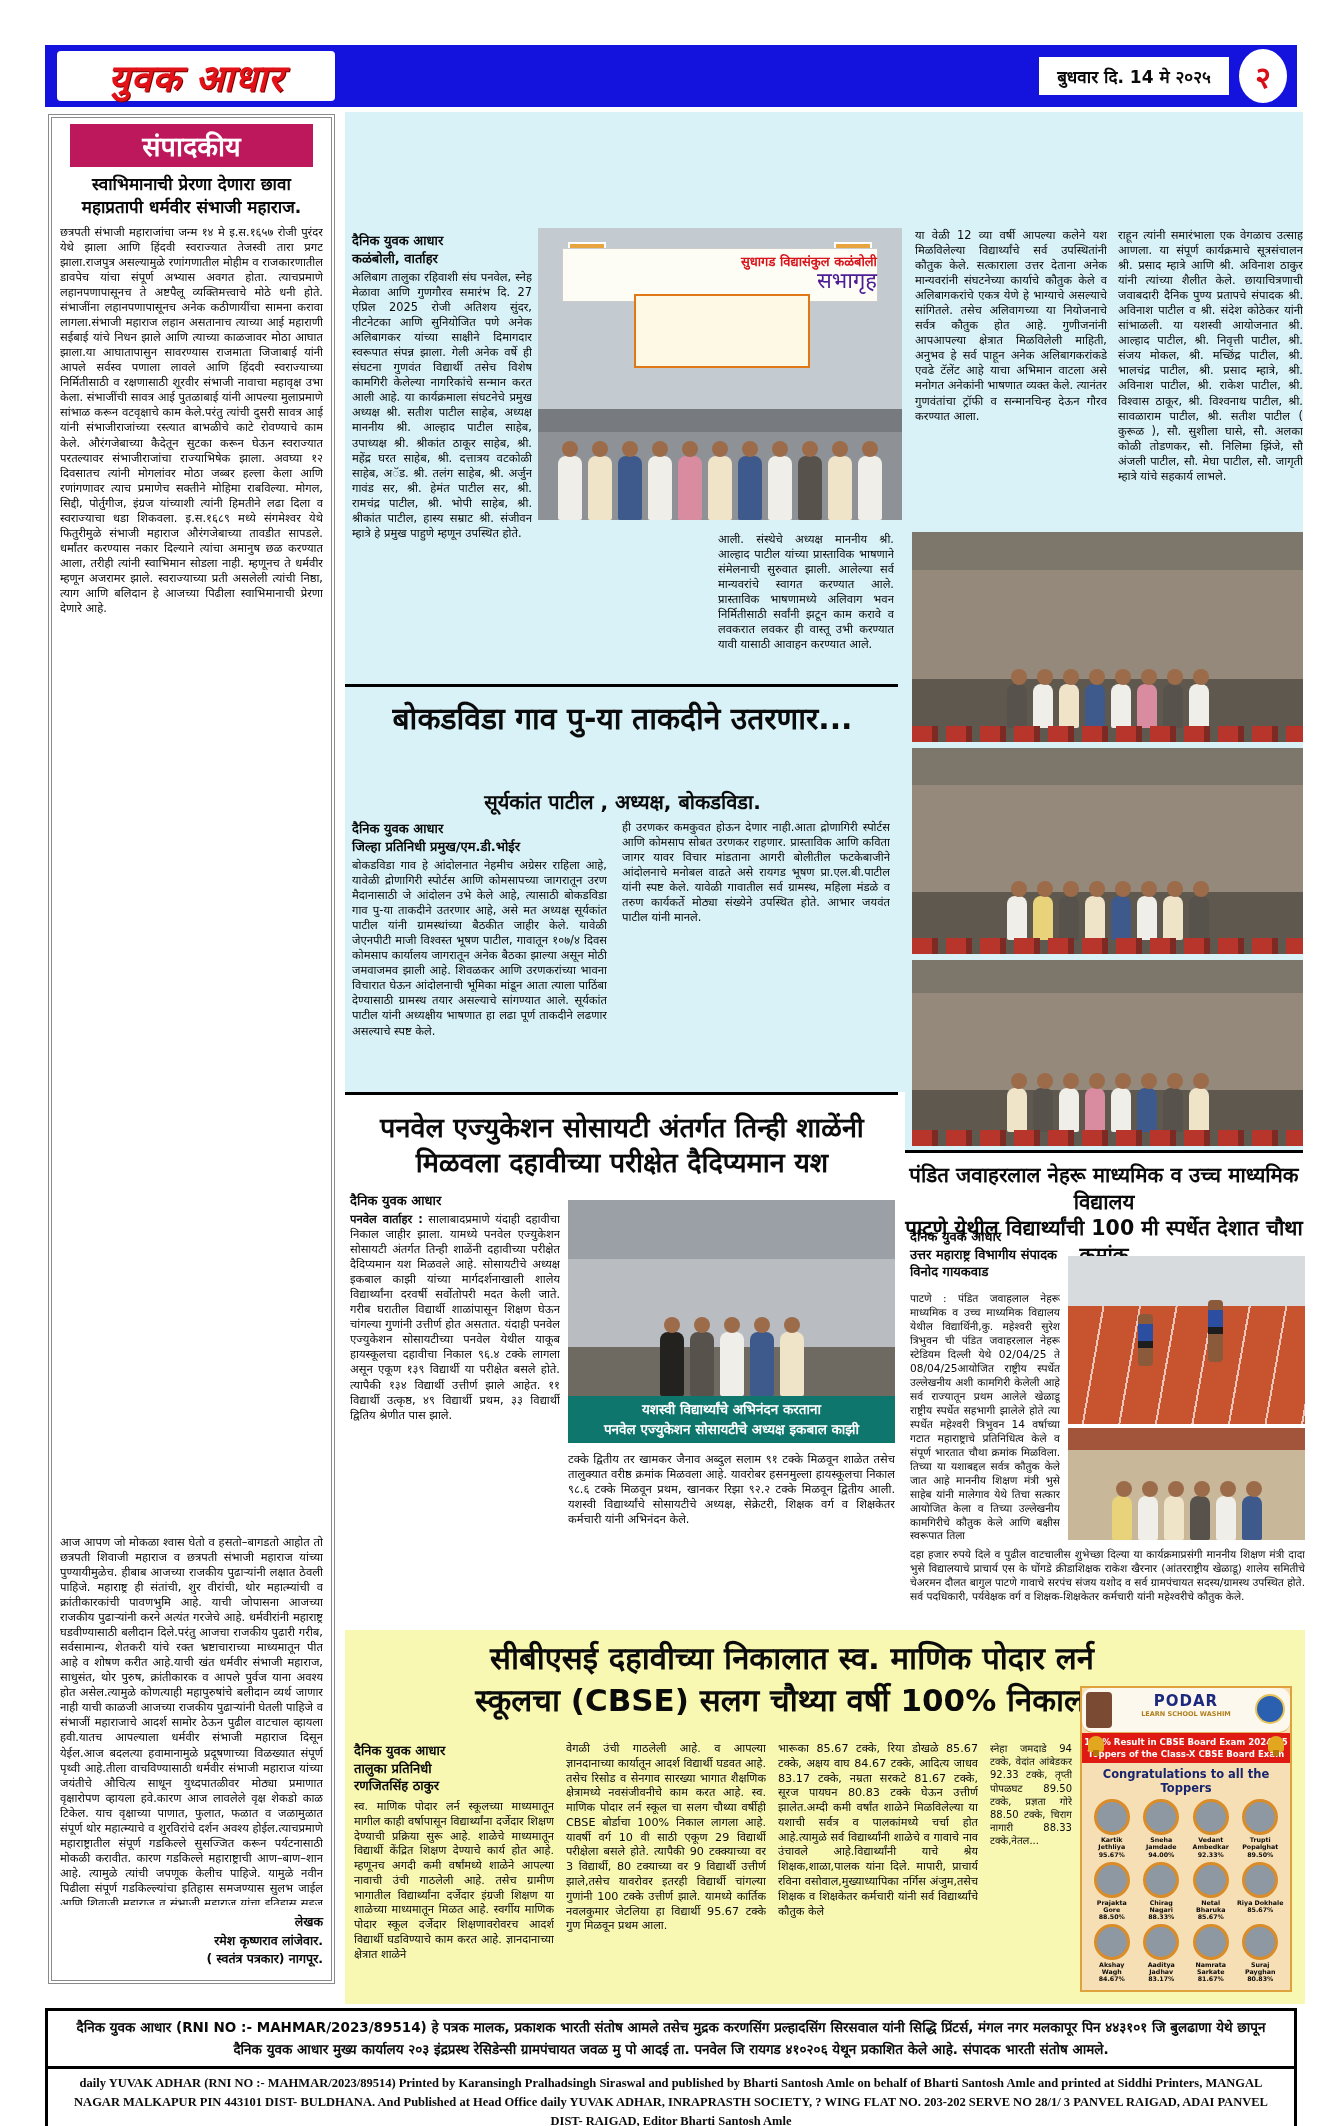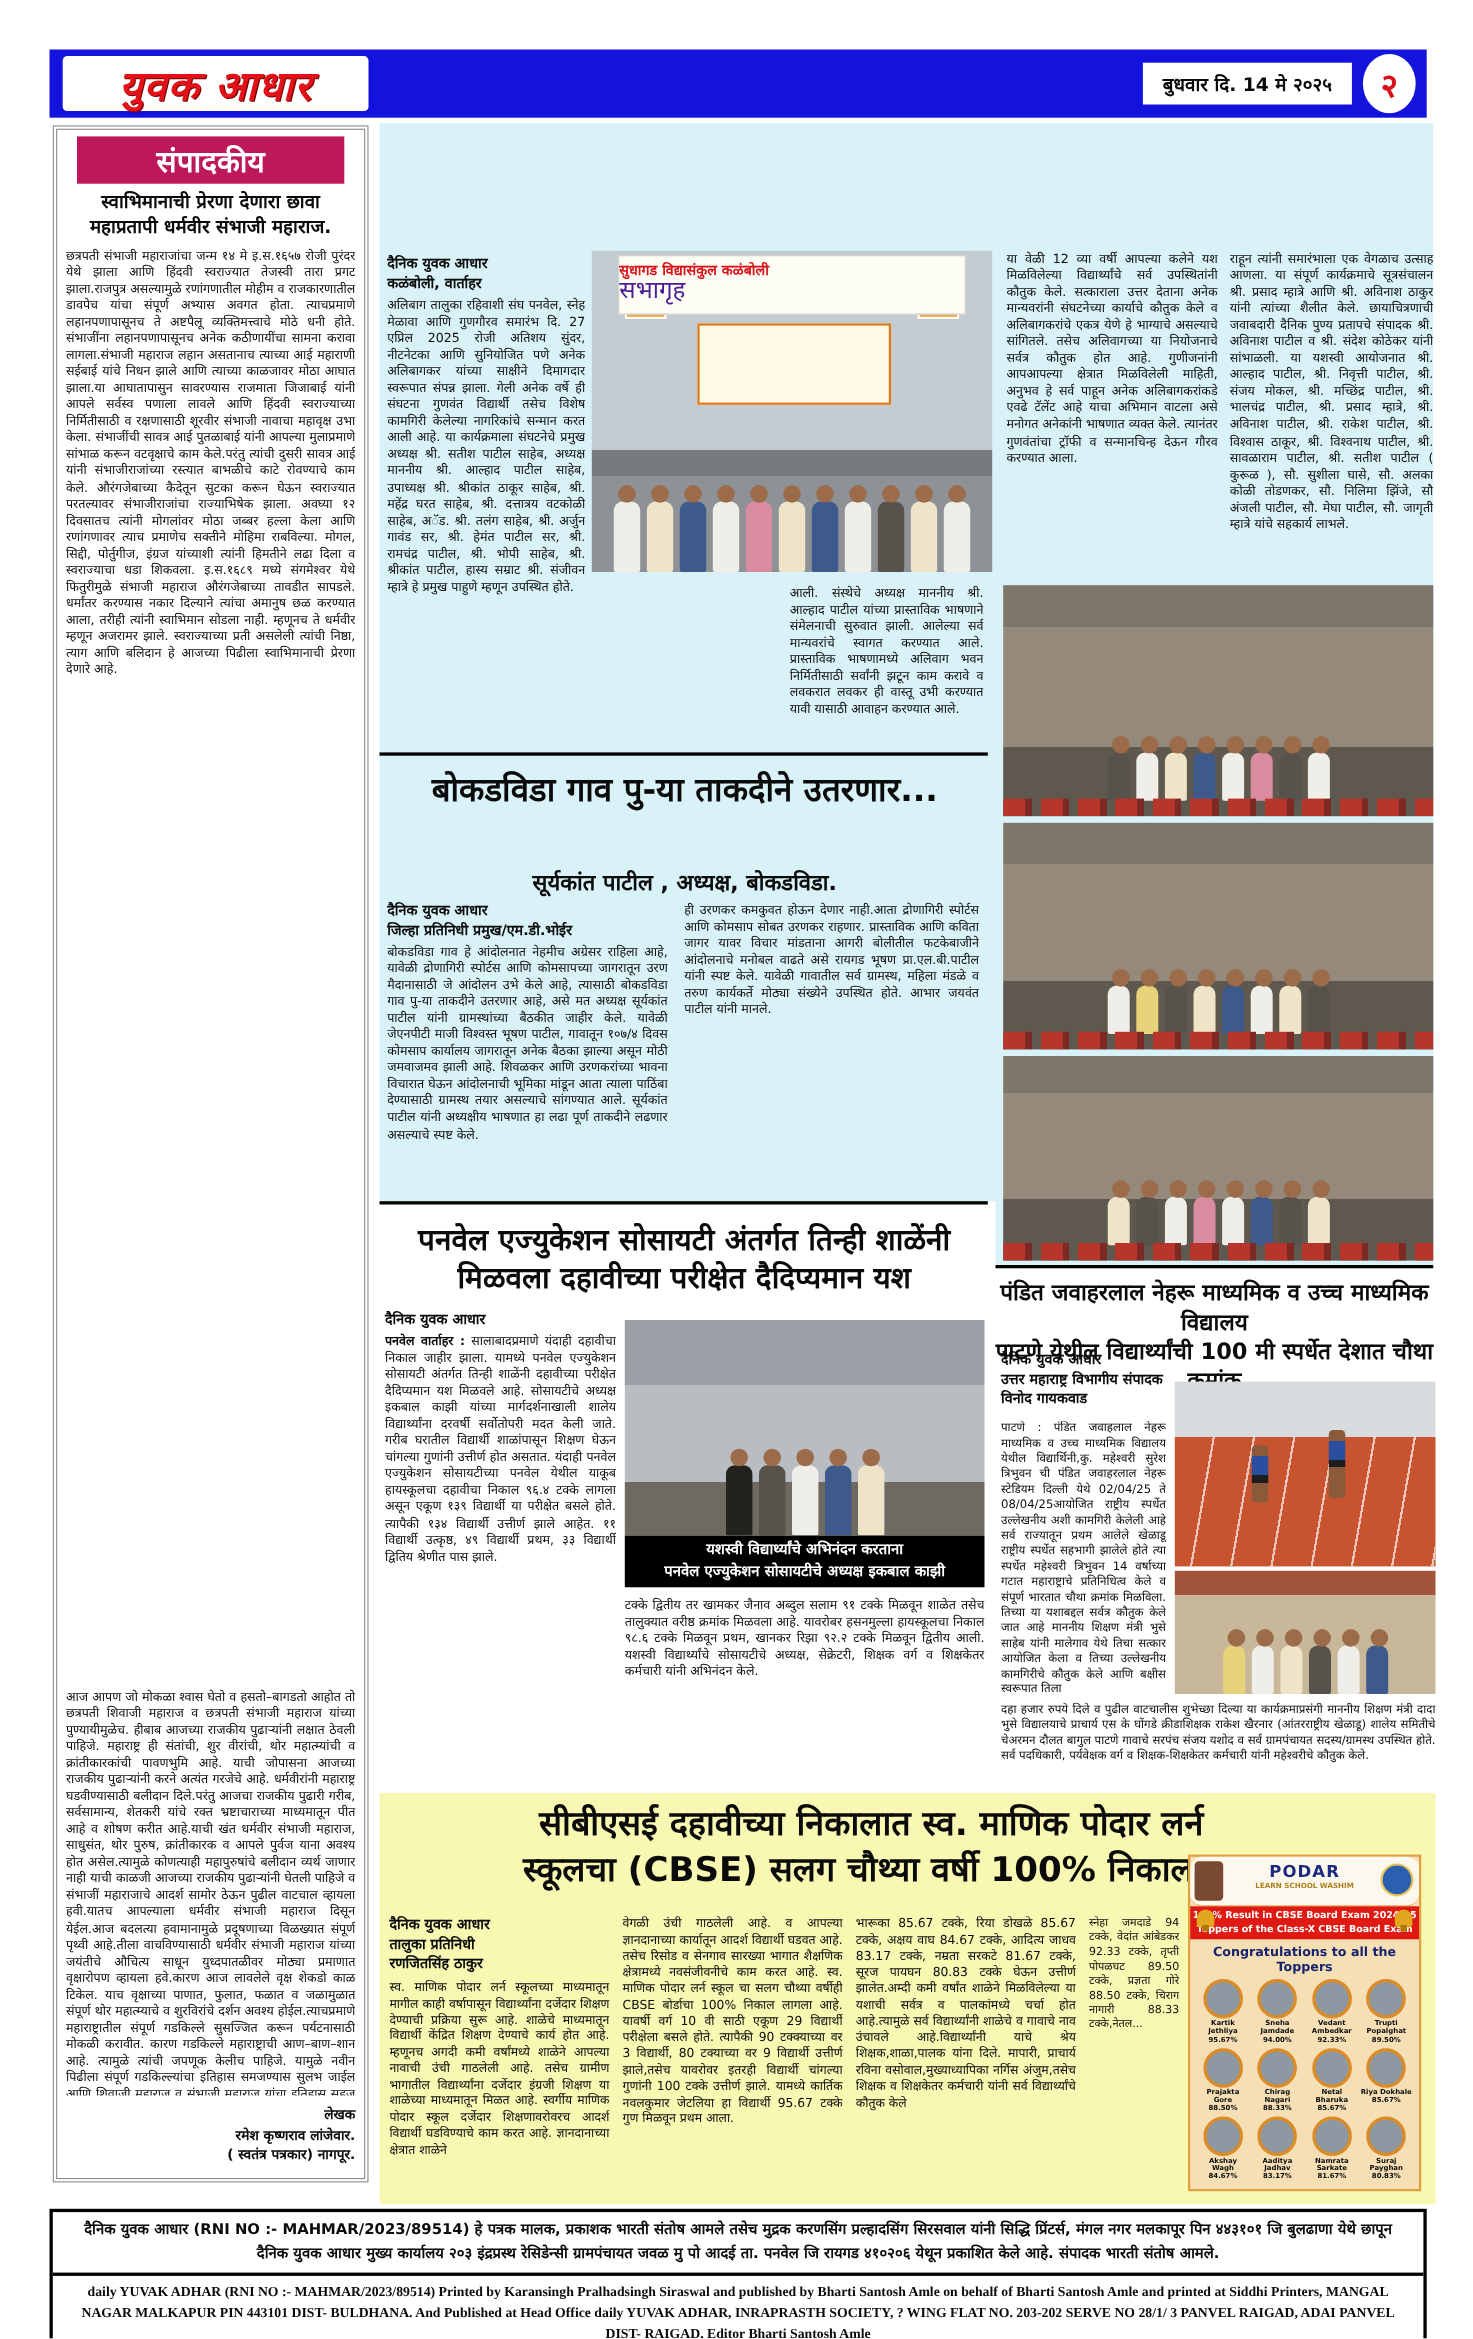--- a/index.html
+++ b/index.html
@@ -47,42 +47,42 @@
   #a5-h{left:352px;top:1638px;width:880px;font-size:31px;font-weight:800;line-height:1.35;}
 
   .byline{font-weight:800;font-size:13px;line-height:1.35;}
   .body-sm{font-size:11.4px;}
   .body-xs{font-size:10.6px;}
 
   
   .photo{overflow:hidden;position:absolute;}
   #photo1{left:538px;top:228px;width:364px;height:292px;
           background:linear-gradient(#c3cbd1 0 62%,#777b80 62% 70%,#8e9296 70% 100%);}
-  #p1-banner{position:absolute;left:24px;top:4px;right:24px;height:52px;background:#fdfdf6;
-             border:1px solid #ccc;text-align:left;}
+  #p1-banner{position:absolute;left:24px;top:20px;right:24px;height:52px;background:#fdfdf6;
+             border:1px solid #ccc;text-align:right;}
   #p1-banner .l1{color:#d8141b;font-weight:800;font-size:13px;margin-top:3px;}
   #p1-banner .l2{color:#4c1d95;font-weight:400;font-size:22px;line-height:1;}
   .portrait{position:absolute;top:14px;width:34px;height:44px;background:#e8a43e;border:2px solid #fff;}
   #p1-poster{position:absolute;left:96px;top:66px;width:172px;height:70px;background:#fef9e4;
              border:2px solid #e07818;}
   .crowd{position:absolute;left:0;right:0;bottom:0;display:flex;justify-content:center;align-items:flex-end;}
   .person{position:relative;width:24px;height:64px;background:#f0eee8;border-radius:8px 8px 2px 2px;margin:0 3px;}
   .person::before{content:"";position:absolute;top:-15px;left:4px;width:16px;height:16px;border-radius:50%;background:#9c6b4a;}
   .pe-blue{background:#3e5a8c;} .pe-pink{background:#d98ca0;} .pe-cream{background:#efe3c8;}
   .pe-dark{background:#57524b;} .pe-yel{background:#e8d27a;} .pe-blk{background:#24221f;}
   .pe-s{height:44px;width:20px;}
   .meet{background:linear-gradient(180deg,#7d766a 0 18%,#94897a 18% 70%,#5e584e 70% 100%);}
   .chairs{position:absolute;left:0;right:0;bottom:0;height:16px;
           background:repeating-linear-gradient(90deg,#b8352c 0 20px,#7e2a24 20px 26px,transparent 26px 34px);}
   #photo2{left:912px;top:532px;width:391px;height:210px;}
   #photo3{left:912px;top:748px;width:391px;height:206px;}
   #photo4{left:912px;top:960px;width:391px;height:186px;}
   #photo5{left:568px;top:1200px;width:327px;height:196px;
           background:linear-gradient(180deg,#9aa0a6 0 30%,#b9bdc2 30% 75%,#6e6a62 75% 100%);}
-  #p5-caption{left:568px;top:1396px;width:327px;background:#000000;color:#fff;font-weight:800;
+  #p5-caption{left:568px;top:1396px;width:327px;background:#0f766e;color:#fff;font-weight:800;
               font-size:13.5px;text-align:center;line-height:1.45;padding:4px 2px;box-sizing:border-box;}
   #photo6{left:1068px;top:1256px;width:237px;height:168px;
           background:linear-gradient(180deg,#d7dbde 0 30%,#c7532f 30% 100%);}
   #photo6::after{content:"";position:absolute;left:0;right:0;top:30%;bottom:0;
           background:repeating-linear-gradient(100deg,transparent 0 34px,#ffffffaa 34px 36px);}
   .runner{position:absolute;width:15px;height:52px;border-radius:4px;
           background:linear-gradient(#8a5a3b 0 10px,#2b4ea0 10px 27px,#1d1d1d 27px 34px,#8a5a3b 34px 100%);z-index:2;}
   #photo7{left:1068px;top:1428px;width:237px;height:112px;
           background:linear-gradient(180deg,#a3553b 0 20%,#c9b79a 20% 100%);}
 

